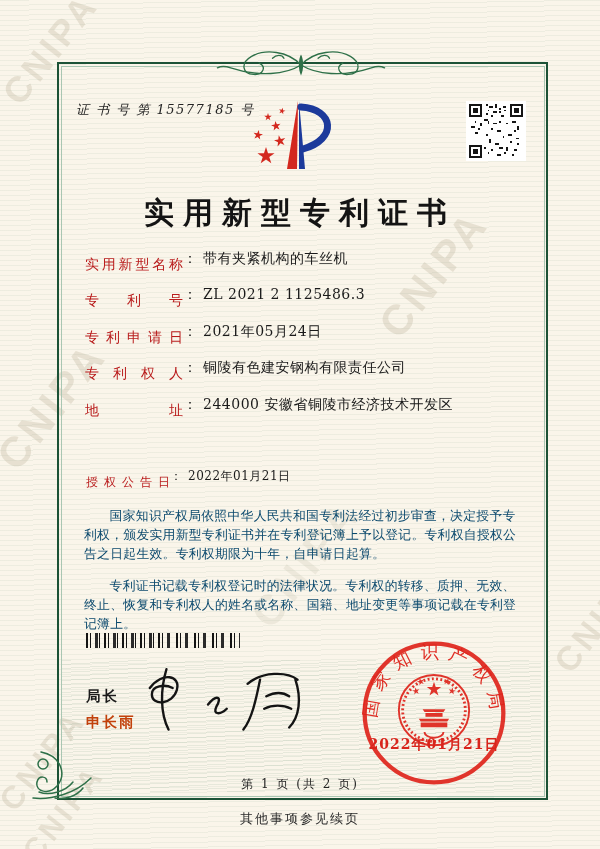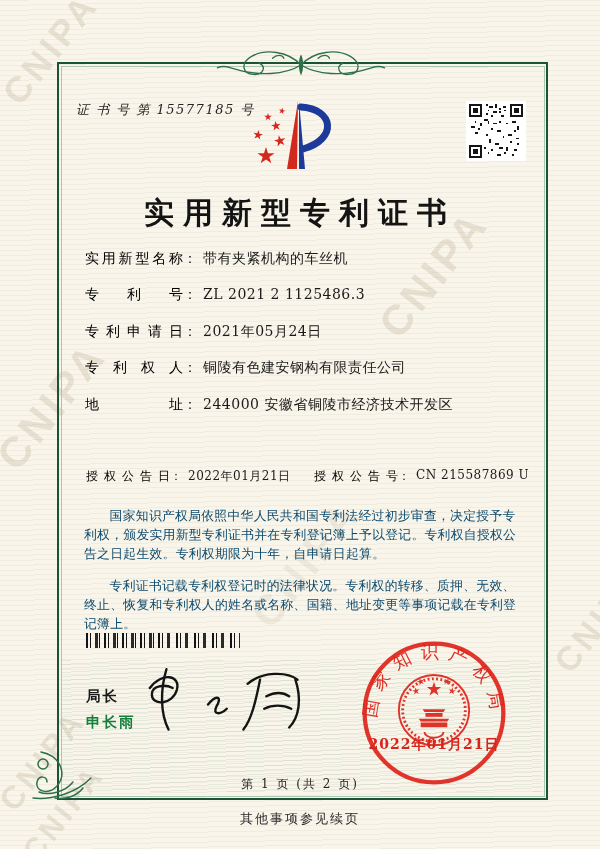--- a/index.html
+++ b/index.html
@@ -29,37 +29,37 @@
   }
   .cert-no{position:absolute;left:76px;top:101px;font-size:13px;letter-spacing:1.5px;color:#242424;font-style:italic;}
   .logo{position:absolute;left:246px;top:89px;}
   .qr{position:absolute;left:466px;top:101px;background:#fff;padding:3px;line-height:0;}
   .title{
     position:absolute;left:0;right:0;top:179px;text-align:center;
     font-size:30px;font-weight:700;letter-spacing:9px;color:#141414;margin-top:14px;
   }
   .fields{position:absolute;left:85px;top:250px;width:452px;font-size:14px;}
   .frow{height:36.4px;white-space:nowrap;}
-  .flabel{display:inline-block;width:98px;text-align:justify;text-align-last:justify;vertical-align:top;color:#000000;}
+  .flabel{display:inline-block;width:98px;text-align:justify;text-align-last:justify;vertical-align:top;color:#b91c1c;margin-top:6px;}
   .colon{display:inline-block;vertical-align:top;}
   .fvalue{display:inline-block;margin-left:6px;vertical-align:top;letter-spacing:0.5px;color:#1a1a1a;}
   .grant-row{position:absolute;left:86px;top:468px;width:452px;font-size:12px;white-space:nowrap;}
   .grant2{position:absolute;left:228px;top:0;}
   .paras{position:absolute;left:72px;top:494px;width:462px;}
   .paras p{margin:12px;font-size:12.8px;line-height:1.5;text-indent:2em;color:#0c4a6e;letter-spacing:0.3px;}
   .barcode{
     position:absolute;left:86px;top:633px;width:154px;height:15px;
     background-image:repeating-linear-gradient(90deg,
       #141414 0px,#141414 2px, transparent 2px,transparent 4px,
       #141414 4px,#141414 5px, transparent 5px,transparent 9px,
       #2a2a2a 9px,#2a2a2a 12px, transparent 12px,transparent 13.5px,
       #141414 13.5px,#141414 14.5px, transparent 14.5px,transparent 18px);
   }
   .officer-title{position:absolute;left:86px;top:687px;font:700 14.5px "Liberation Sans",sans-serif;color:#1a1a1a;letter-spacing:2px;}
-  .officer-name{position:absolute;left:86px;top:713px;font:700 14.5px "Liberation Sans",sans-serif;color:#15803d;letter-spacing:2px;}
+  .officer-name{position:absolute;left:86px;top:713px;font:700 14.5px "Liberation Sans",sans-serif;color:#c2410c;letter-spacing:2px;}
   .signature{position:absolute;left:138px;top:663px;}
   .seal{position:absolute;left:358px;top:637px;}
   .seal-date{
     position:absolute;left:354px;top:736px;width:160px;text-align:center;
     font-size:14px;font-weight:600;color:#D8251C;letter-spacing:1px;white-space:nowrap;
   }
   .page-indicator{position:absolute;left:0;right:0;top:776px;text-align:center;font-size:12px;letter-spacing:2px;color:#222;}
   .continuation{position:absolute;left:0;right:0;top:810px;text-align:center;font-size:13px;letter-spacing:2px;color:#2b2b2b;}
 </style>
 </head>
@@ -195,23 +195,20 @@
     </div>
     <div class="frow">
       <span class="flabel">地址</span><span class="colon">：</span><span class="fvalue">244000 安徽省铜陵市经济技术开发区</span>
     </div>
   </div>
 
   <div class="grant-row">
     <span>
       <span class="flabel" style="width:84px">授权公告日</span><span class="colon">：</span><span class="fvalue">2022年01月21日</span>
     </span>
-    <span class="grant2">
-      <span class="flabel" style="width:84px">授权公告号</span><span class="colon">：</span><span class="fvalue">CN 215587869 U</span>
-    </span>
   </div>
 
   <div class="paras">
     <p>国家知识产权局依照中华人民共和国专利法经过初步审查，决定授予专利权，颁发实用新型专利证书并在专利登记簿上予以登记。专利权自授权公告之日起生效。专利权期限为十年，自申请日起算。</p>
     <p>专利证书记载专利权登记时的法律状况。专利权的转移、质押、无效、终止、恢复和专利权人的姓名或名称、国籍、地址变更等事项记载在专利登记簿上。</p>
   </div>
 
   <div class="barcode"></div>
 
   <div class="officer-title">局长</div>

